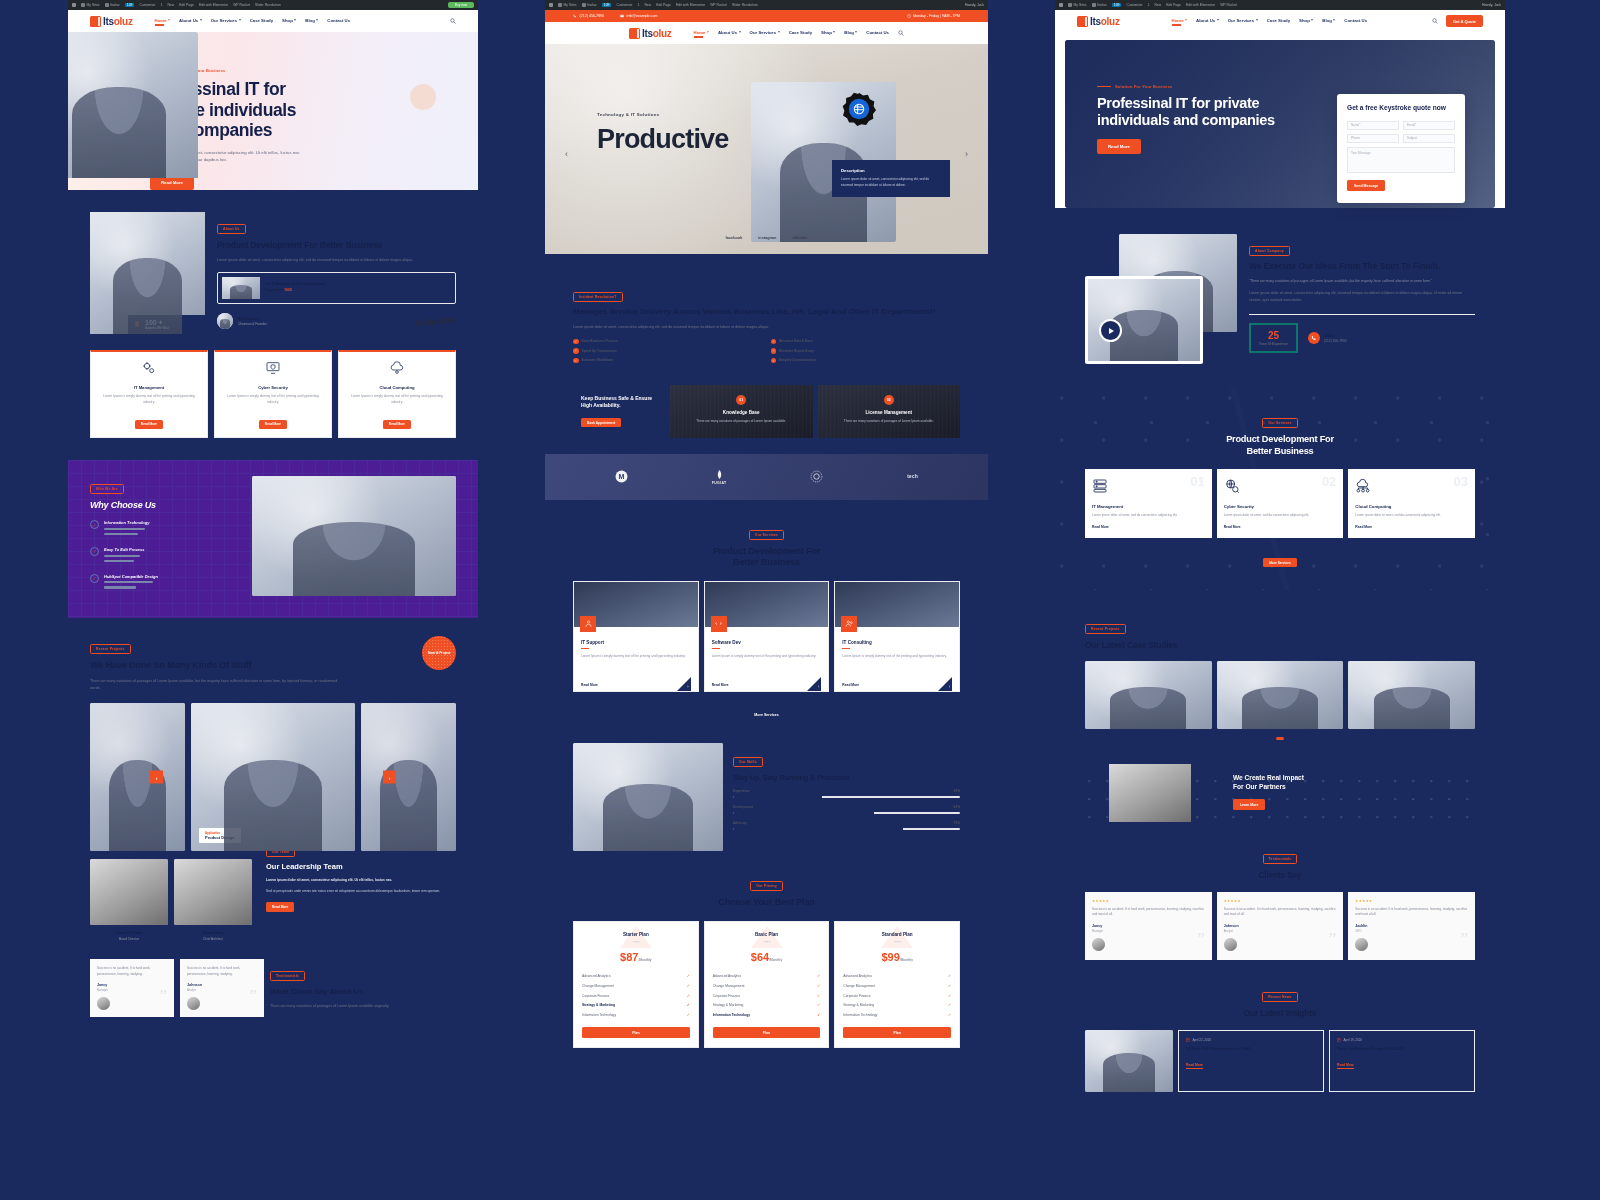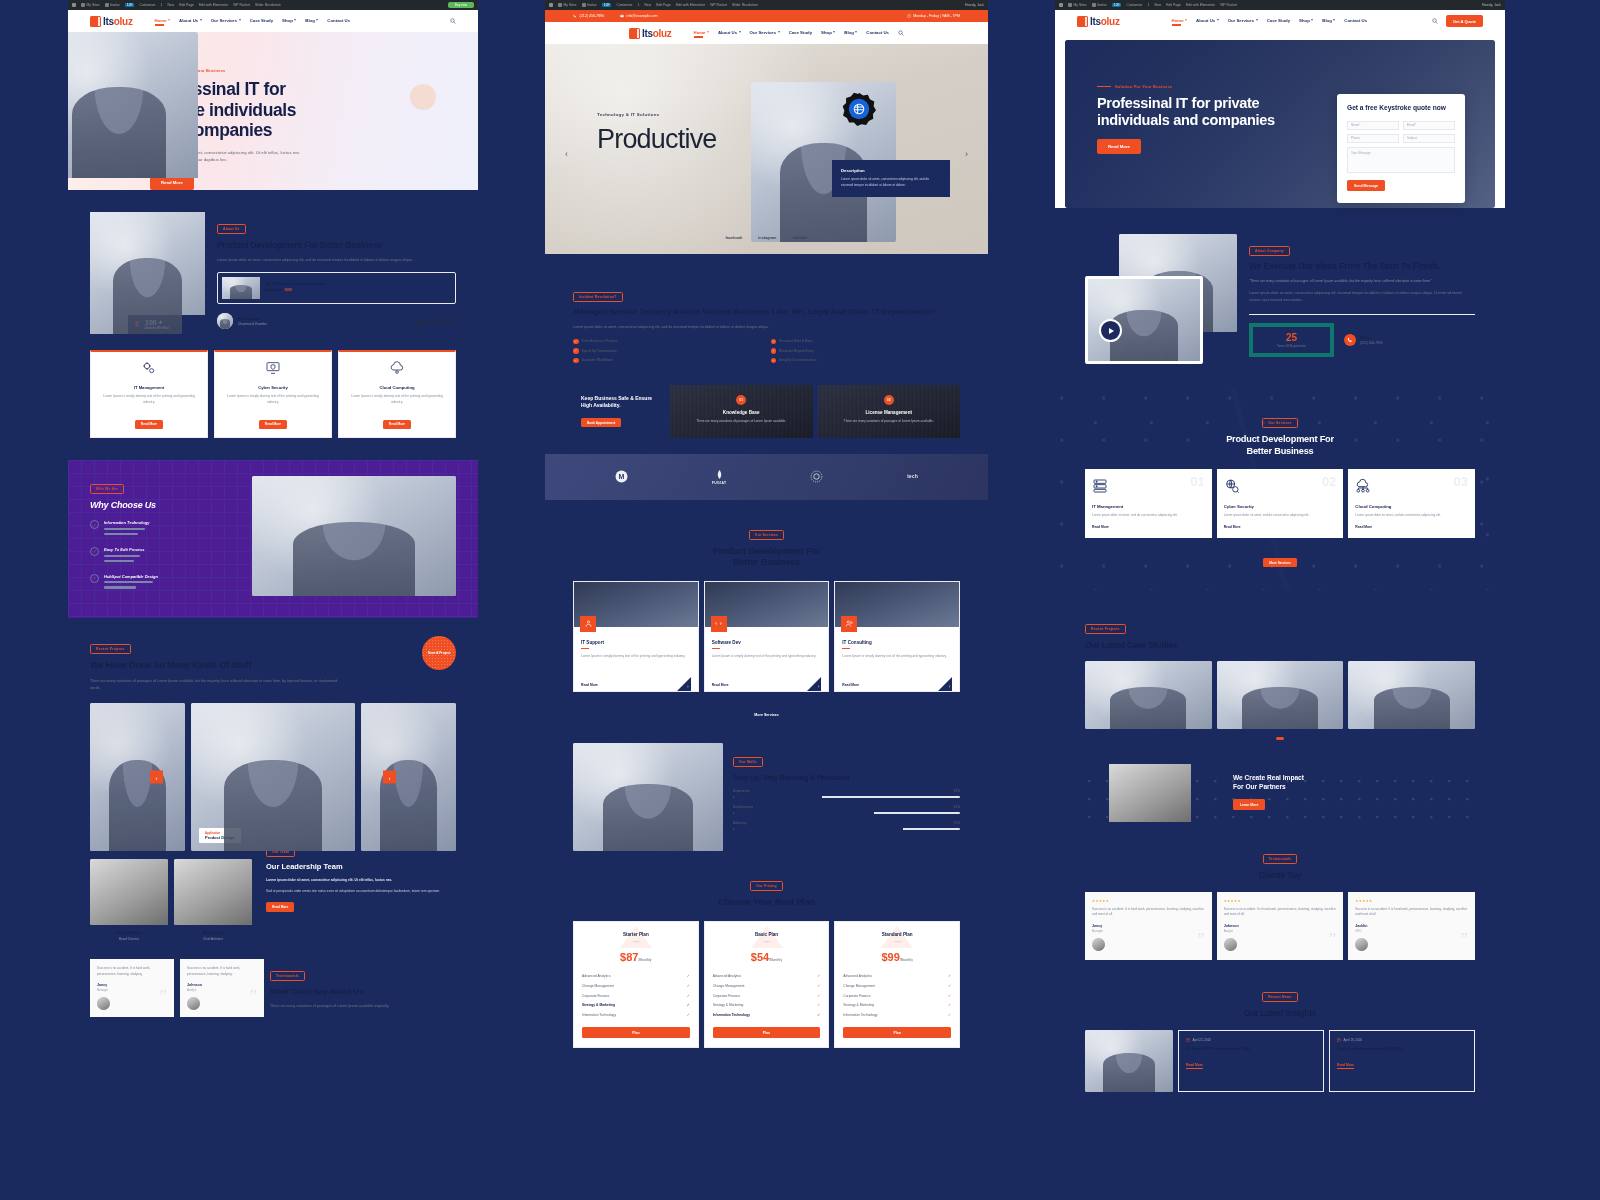--- a/index.html
+++ b/index.html
@@ -248,21 +248,21 @@
   }
   .cta-kick { font-size:3.4px; font-weight:700; color:#ffd9cc; position:relative;}
   .cta-title { font-size:8px; font-weight:800; color:#fff; margin-top:3px; position:relative;}
   .cta-btn { margin-left:auto; background:#f04e23; color:#fff; font-size:3.6px; font-weight:700; padding:4px 8px; border-radius:1.5px; position:relative;}
 
   
   .hero2 { height: 210px; position:relative; overflow:hidden; }
   .hero2 .bg { position:absolute; inset:0; background: linear-gradient(165deg,#e8e4de 0%,#d4cec6 40%,#cfc8bf 100%); }
   .hero2 .bg::after{content:"";position:absolute;inset:0;background:radial-gradient(circle at 18% 24%, rgba(255,255,255,.6),transparent 50%);}
   .hero2-kick { position:absolute; left:52px; top:68px; font-size:4.4px; font-weight:700; color:#3d4153; letter-spacing:.3px;}
-  .hero2-title { position:absolute; left:52px; top:80px; font-size:27px; font-weight:400; color:#1d2436; letter-spacing:-0.8px;}
+  .hero2-title { position:absolute; left:52px; top:80px; font-size:27px; font-weight:700; color:#1d2436; letter-spacing:-0.8px;}
   .hero2-photo { position:absolute; right: 92px; top: 38px; width: 145px; height: 160px; border-radius:2px; overflow:hidden;}
   .hero2-desc {
     position:absolute; right: 38px; top: 116px; width: 118px; background:#1b2a5e; color:#fff; padding:8px 9px;
   }
   .hero2-desc .hd-t { font-size:4.3px; font-weight:800; margin-bottom:4px;}
   .hero2-desc .hd-p { font-size:3.2px; line-height:1.85; color:#c6cce0; }
   .gear-badge {
     position:absolute; right:112px; top:48px; width:34px;height:34px; z-index:4;
   }
   .hero2-social { position:absolute; left:0; right:0; bottom:14px; display:flex; justify-content:center; gap:16px; font-size:3.8px; font-weight:700; color:#3d4153;}
@@ -370,21 +370,21 @@
   .play-btn {
     position:absolute; left:14px; bottom:22px; width:23px;height:23px;border-radius:50%;
     background:#1b2a5e; color:#fff; display:flex;align-items:center;justify-content:center; z-index:3;
     border:2.5px solid #fff;
   }
   .play-btn .tri { width:0;height:0;border-left:5px solid #fff;border-top:3.5px solid transparent;border-bottom:3.5px solid transparent; margin-left:1.5px;}
   .about3-body { flex:1; padding-top:4px;}
   .about3-title { font-size:8.4px; font-weight:800; color:#14204a; line-height:1.32; margin-top:5px;}
   .about3-quote { font-size:3.4px; font-style:italic; color:#858ba0; line-height:1.85; margin-top:6px;}
   .about3-bottom { display:flex; gap:10px; align-items:center; margin-top:10px; padding-top:8px; border-top:1px solid #eceef3;}
-  .yexp { border:4px solid #0f766e; padding:5px 24px; text-align:center;}
+  .yexp { border:2px solid #0f766e; padding:5px 8px; text-align:center;}
   .yexp .yn { font-size:10px; font-weight:800; color:#f04e23;}
   .yexp .yl { font-size:3px; font-weight:700; color:#5c6275; margin-top:1px;}
   .callus { display:flex; align-items:center; gap:4px;}
   .call-ic { width:12px;height:12px;border-radius:50%;background:#f04e23; display:flex;align-items:center;justify-content:center;}
   .call-ic svg{width:6px;height:6px;fill:#fff;}
   .call-lbl { font-size:3.3px; font-weight:800; color:#14204a;}
   .call-num { font-size:3.3px; color:#6c7285; margin-top:1px;}
 
   
   .svc3 { background:#1b2a5e; position:relative; overflow:hidden; padding: 22px 30px 22px; margin-top:24px;}
@@ -1097,21 +1097,21 @@
         <div class="price-li">
               <span>Information Technology</span>
               <span class="tick">✓</span>
             </div>
       </div>
       <div class="price-btn">Plan</div>
     </div>
     <div class="price-card">
       <div class="price-name">Basic Plan</div>
       <div class="price-wave">〰〰</div>
-      <div class="price-amt"><span>$54</span><span class="per">/Monthly</span></div>
+      <div class="price-amt"><span>$64</span><span class="per">/Monthly</span></div>
       <div class="price-list">
         <div class="price-li">
               <span>Advanced Analytics</span>
               <span class="tick">✓</span>
             </div>
         <div class="price-li">
               <span>Change Management</span>
               <span class="tick">✓</span>
             </div>
         <div class="price-li">

